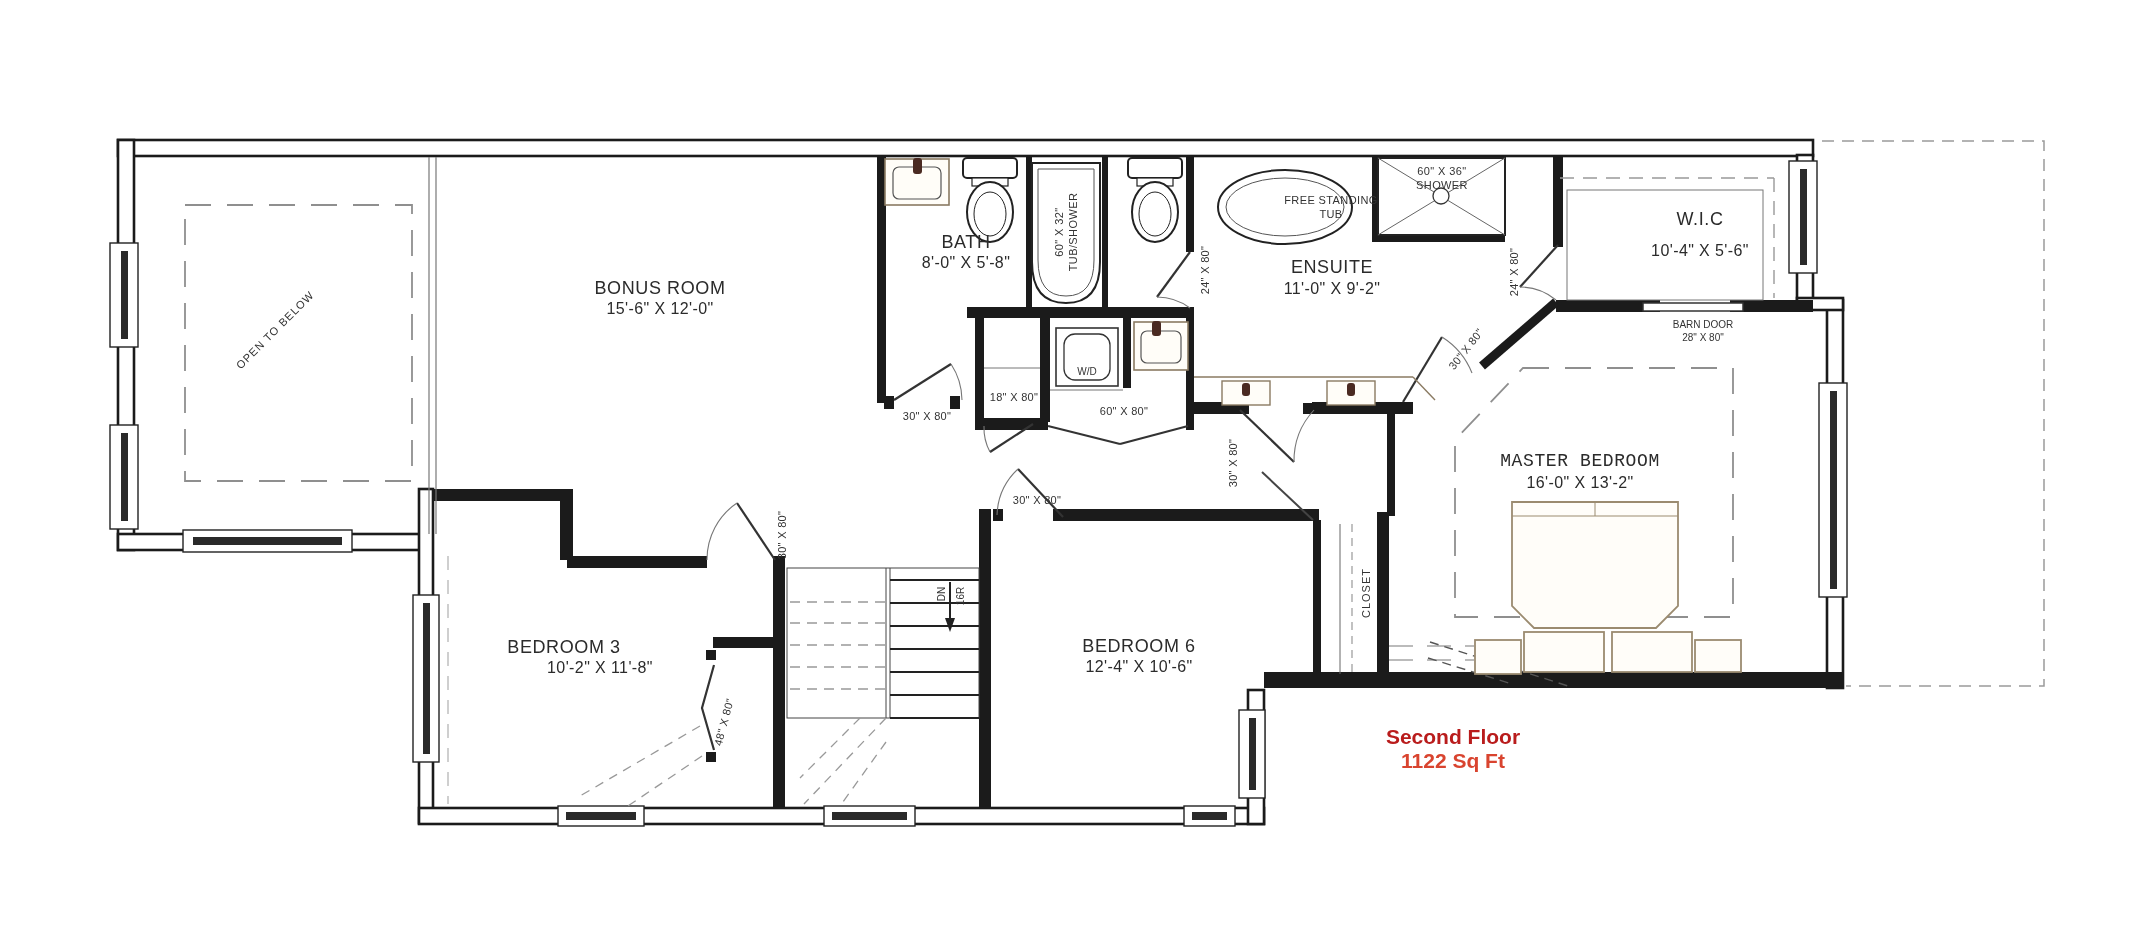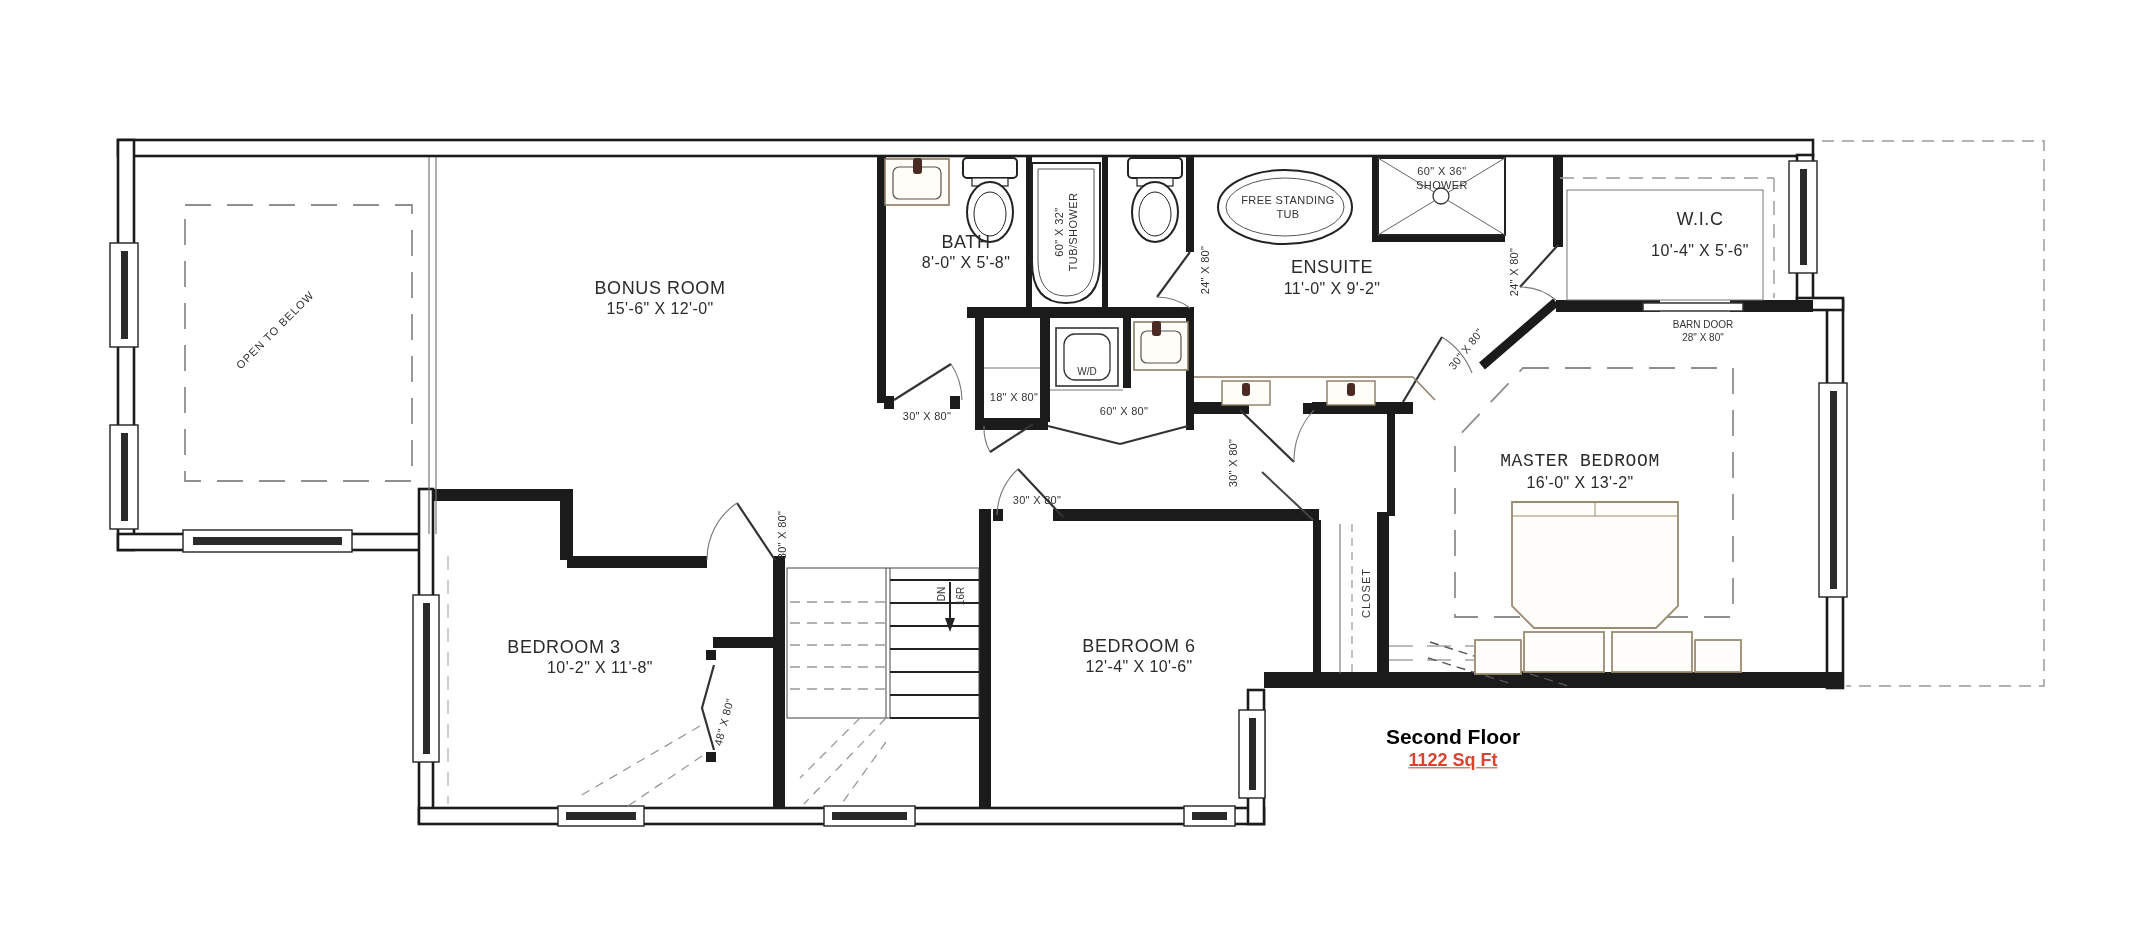--- a/index.html
+++ b/index.html
@@ -11,21 +11,21 @@
   .room-name{font-size:18px;letter-spacing:.6px;}
   .room-dims{font-size:16px;letter-spacing:.4px;}
   .fix{font-size:11px;letter-spacing:.4px;color:#333;}
   .door{font-size:11px;color:#333;letter-spacing:.3px;}
   .tiny{font-size:10px;color:#333;}
   .rot90{transform:translate(-50%,-50%) rotate(-90deg);}
   .rot45{transform:translate(-50%,-50%) rotate(-45deg);}
   .rot52{transform:translate(-50%,-50%) rotate(-52deg);}
   .rot75{transform:translate(-50%,-50%) rotate(-75deg);}
   .red1{font-size:21px;font-weight:bold;}
-  .red2{font-size:18px;font-weight:bold;text-decoration:underline;}
+  .red2{font-size:21px;font-weight:bold;}
 </style>
 </head>
 <body>
 
 <div id="plan">
 
 <svg width="2148" height="948" viewBox="0 0 2148 948">
 
   <g stroke="#9a9a9a" stroke-width="1.5" fill="none" stroke-dasharray="12,8">
     <path d="M1822,141 H2044 V686 H1846"></path>
@@ -278,21 +278,21 @@
   <div class="lbl room-dims" style="left:966px;top:263px;">8'-0" X 5'-8"</div>
 
   <div class="lbl fix rot90" style="left:1066px;top:232px;">
     <span>60" X 32"</span><br>
     <span>TUB/SHOWER</span>
   </div>
 
   <div class="lbl room-name" style="left:1332px;top:268px;">ENSUITE</div>
   <div class="lbl room-dims" style="left:1332px;top:289px;">11'-0" X 9'-2"</div>
 
-  <div class="lbl fix" style="left:1288px;top:207px;">
+  <div class="lbl fix" style="left:1331px;top:207px;">
     <span>FREE STANDING</span><br>
     <span>TUB</span>
   </div>
 
   <div class="lbl fix" style="left:1442px;top:178px;">
     <span>60" X 36"</span><br>
     <span>SHOWER</span>
   </div>
 
   <div class="lbl room-name" style="left:1700px;top:220px;">W.I.C</div>
@@ -322,16 +322,16 @@
   <div class="lbl door" style="left:1014px;top:397px;">18" X 80"</div>
   <div class="lbl door" style="left:1124px;top:411px;">60" X 80"</div>
   <div class="lbl door" style="left:1037px;top:500px;">30" X 80"</div>
   <div class="lbl door rot90" style="left:782px;top:535px;">30" X 80"</div>
   <div class="lbl door rot90" style="left:1233px;top:463px;">30" X 80"</div>
   <div class="lbl door rot90" style="left:1205px;top:270px;">24" X 80"</div>
   <div class="lbl door rot90" style="left:1514px;top:272px;">24" X 80"</div>
   <div class="lbl door rot52" style="left:1466px;top:349px;">30" X 80"</div>
   <div class="lbl door rot75" style="left:724px;top:722px;">48" X 80"</div>
 
-  <div class="lbl red1" style="left: 1453px; top: 737px; color: #000000;">Second Floor</div>
+  <div class="lbl red1" style="left: 1453px; top: 737px; color: #b91c1c;">Second Floor</div>
   <div class="lbl red2" style="left: 1453px; top: 761px; color: rgb(217, 68, 47);">1122 Sq Ft</div>
 
 </div>
 
 </body></html>

